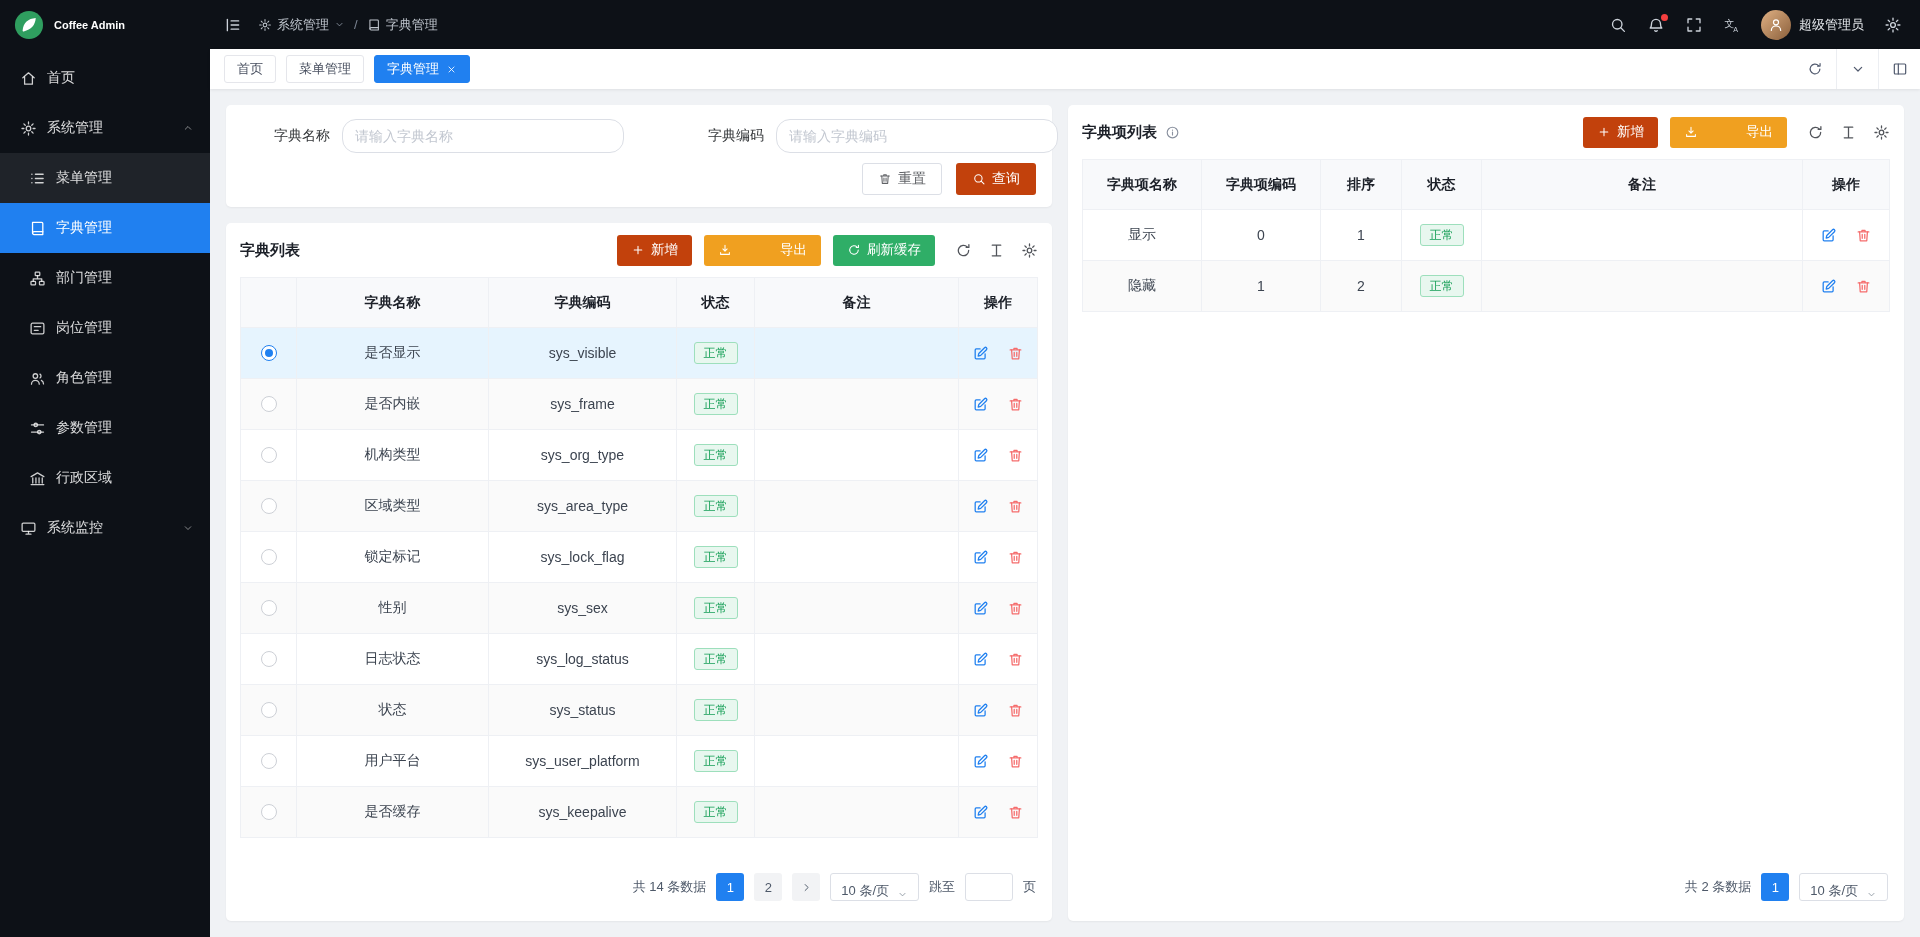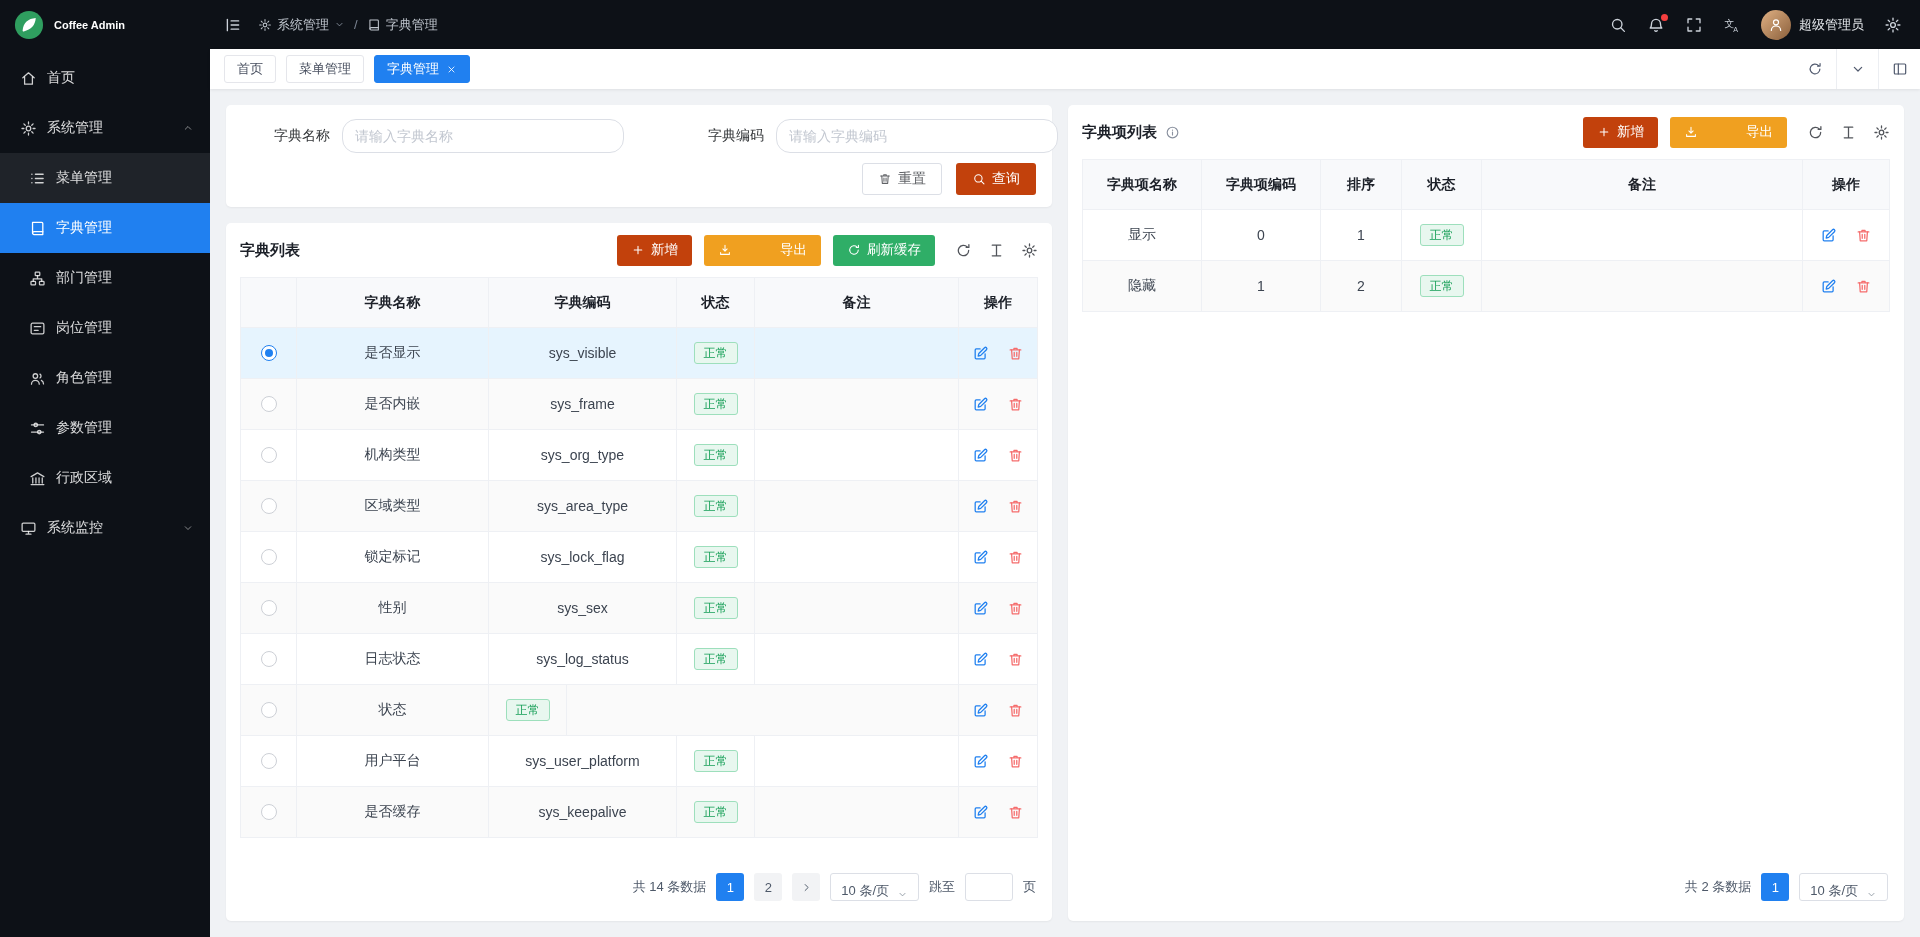--- a/index.html
+++ b/index.html
@@ -645,20 +645,21 @@
                       <path d="M10.2 10.5v5.5M13.8 10.5v5.5"></path>
                     </svg>
                   </span>
     </div>
   </div>
               <div class="tr stripe">
     <div class="td c-radio">
       <span class="radio"></span>
     </div>
     <div class="td c-dname">状态</div>
+    <div class="td c-dcode">sys_status</div>
     <div class="td c-status">
       <span class="badge">正常</span>
     </div>
     <div class="td c-remark"></div>
     <div class="td c-action">
       <span class="act edit" data-icon="edit">
                     <svg viewBox="0 0 24 24" fill="none" stroke="currentColor" stroke-width="1.8" stroke-linecap="round" stroke-linejoin="round">
                       <path d="M11.5 5.5H6A1.5 1.5 0 0 0 4.5 7v11A1.5 1.5 0 0 0 6 19.5h11a1.5 1.5 0 0 0 1.5-1.5v-5.5"></path>
                       <path d="M17.7 3.9a1.9 1.9 0 0 1 2.7 2.7l-8.1 8.1-3.6.9.9-3.6 8.1-8.1z"></path>
                     </svg>

